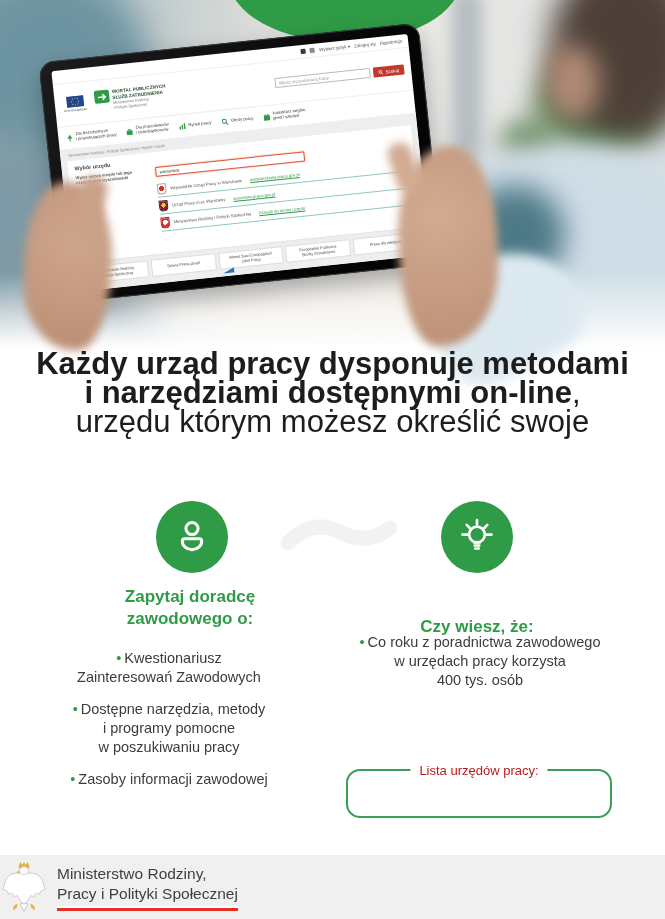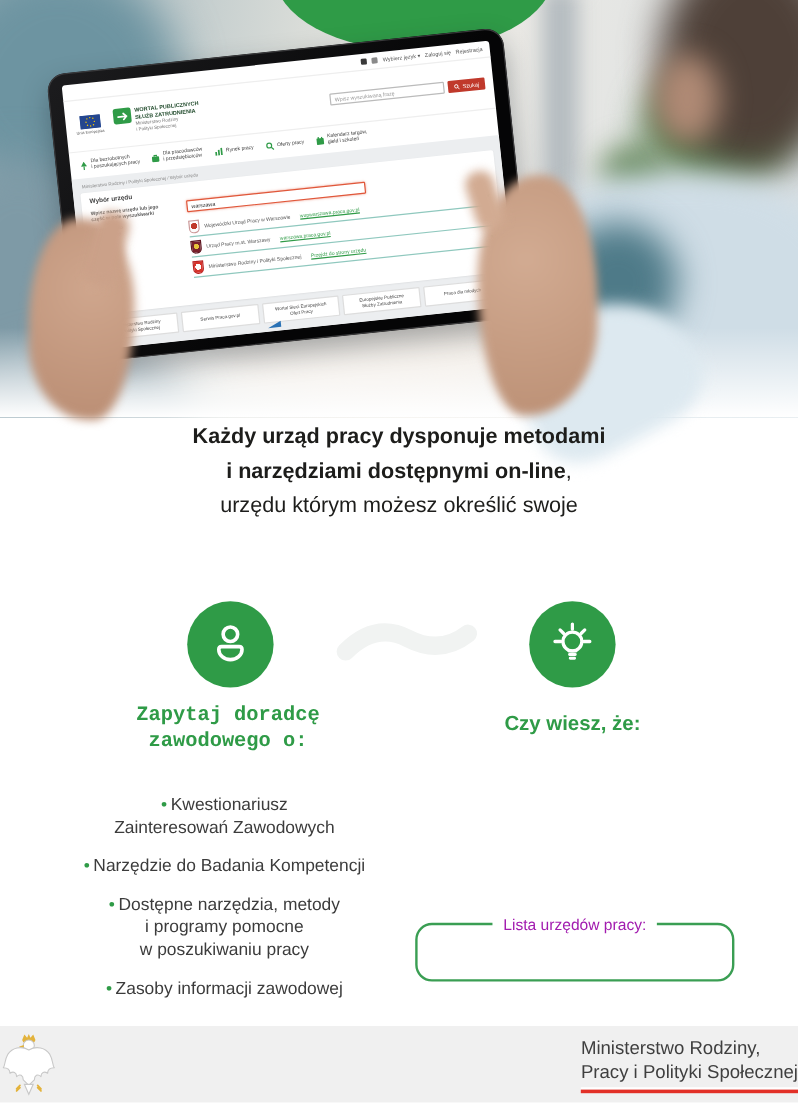--- a/index.html
+++ b/index.html
@@ -92,51 +92,51 @@
                  border-radius:48% 52% 40% 60% / 55% 45% 60% 40%; }
   .h-left-thumb { left:76px; top:176px; width:27px; height:62px; background:#cba189; border-radius:12px; transform:rotate(14deg); }
   .h-right-palm { left:398px; top:146px; width:100px; height:200px; background:radial-gradient(circle at 40% 35%, #d2ab92, #bb8f74);
                   border-radius:52% 48% 60% 40% / 45% 55% 40% 60%; }
   .h-right-thumb { left:392px; top:142px; width:24px; height:50px; background:#d2ab92; border-radius:11px; transform:rotate(-18deg); }
   .h-right-cuff { left:430px; top:252px; width:150px; height:120px; background:#dde9f0; border-radius:40% 60% 30% 30%;
                   transform:rotate(-28deg); filter:blur(6px); }
 
   
   .headline { position:absolute; left:0; top:349px; width:665px; text-align:center; z-index:6;
-              color:#1d1d1b; font-size:18px; line-height:29px; }
+              color:#1d1d1b; font-size:31px; line-height:29px; }
   .headline .b { font-weight:bold; }
 
   
   .icircle { position:absolute; width:72px; height:72px; border-radius:50%; background:#2f9b47; z-index:6;
              display:flex; align-items:center; justify-content:center; }
   .ic-left { left:156px; top:501px; }
   .ic-right { left:441px; top:501px; }
   .wave { position:absolute; left:278px; top:510px; z-index:5; }
 
   
   .col-head { position:absolute; z-index:6; color:#2f9b47; font-weight:bold; font-size:17px;
               line-height:22px; text-align:center; }
-  .ch-left { left:30px; top:586px; width:320px;font-family:Liberation Mono, monospace; }
-  .ch-right { left:332px; top:592px; width:290px; }
+  .ch-left { left:30px; top:586px; width:320px; }
+  .ch-right { left:332px; top:616px; width:290px; }
   .list { position:absolute; z-index:6; text-align:center; color:#3c3c3c; font-size:14.5px; line-height:19px; }
-  .l-left { left:22px; top:649px; width:330px;margin-top:13px; }
+  .l-left { left:4px; top:649px; width:330px; }
   .l-right { left:330px; top:633px; width:300px; }
   .li { margin-bottom:13px; }
   .bullet { color:#2f9b47; margin-right:3px; }
 
   
   .linkbox { position:absolute; left:346px; top:769px; width:266px; height:49px; z-index:6;
              border:2px solid #3a9e53; border-radius:14px; text-align:center; }
   .linkbox-label { position:absolute; top:-8px; left:50%; transform:translateX(-50%); background:#fff;
-                   padding:0 9px; font-size:13px; color:#a21caf; white-space:nowrap; }
+                   padding:0 9px; font-size:13px; color:#b91c1c; white-space:nowrap; }
   .linkbox-url { margin-top:14px; color:#2f9b47; font-weight:bold; font-size:14.5px; }
 
   
   .footer { position:absolute; left:0; top:855px; width:665px; height:64px; background:#f0f0f0; z-index:6;
-            display:flex; align-items:center; justify-content:space-between; gap:9px; }
+            display:flex; align-items:center; justify-content:flex-start; gap:9px; }
   .ministry { color:#3f3f3f; font-size:15.5px; line-height:20px; }
   .flagline { margin-top:4px; height:3px; background:#e23027; box-shadow:0 -2px 0 #fff; }
 </style>
 </head>
 <body>
 
 <div class="poster">
 
   <div class="photo">
     <div class="blob b-teal1"></div>
@@ -332,28 +332,30 @@
     </svg>
   </div>
 
   <div class="col-head ch-left pre">Zapytaj doradcę
 zawodowego o:</div>
   <div class="col-head ch-right pre">Czy wiesz, że:</div>
 
   <div class="list l-left">
     <div class="li"><span class="bullet">•</span><span class="pre">Kwestionariusz
 Zainteresowań Zawodowych</span></div>
-    <div class="li"><span class="bullet">•</span><span class="pre">Narzędzie do Badania Kompetencji</span></div>
     <div class="li"><span class="bullet">•</span><span class="pre">Dostępne narzędzia, metody
 i programy pomocne
 w poszukiwaniu pracy</span></div>
     <div class="li"><span class="bullet">•</span><span class="pre">Zasoby informacji zawodowej</span></div>
   </div>
 
   <div class="list l-right">
+    <div class="li"><span class="bullet">•</span><span class="pre">Co roku z poradnictwa zawodowego
+w urzędach pracy korzysta
+400 tys. osób</span></div>
   </div>
 
   <div class="linkbox">
     <div class="linkbox-label">Lista urzędów pracy:</div>
   </div>
 
   <div class="footer">
     <svg width="48" height="54" viewBox="0 0 52 58">
       <path d="M20 7 L22 2 L24.5 5 L26 1.5 L27.5 5 L30 2 L32 7 L31 9 L21 9 Z" fill="#e3b33c"></path>
       <circle cx="26" cy="12" r="5" fill="#fff" stroke="#c8c8c8" stroke-width="1"></circle>

